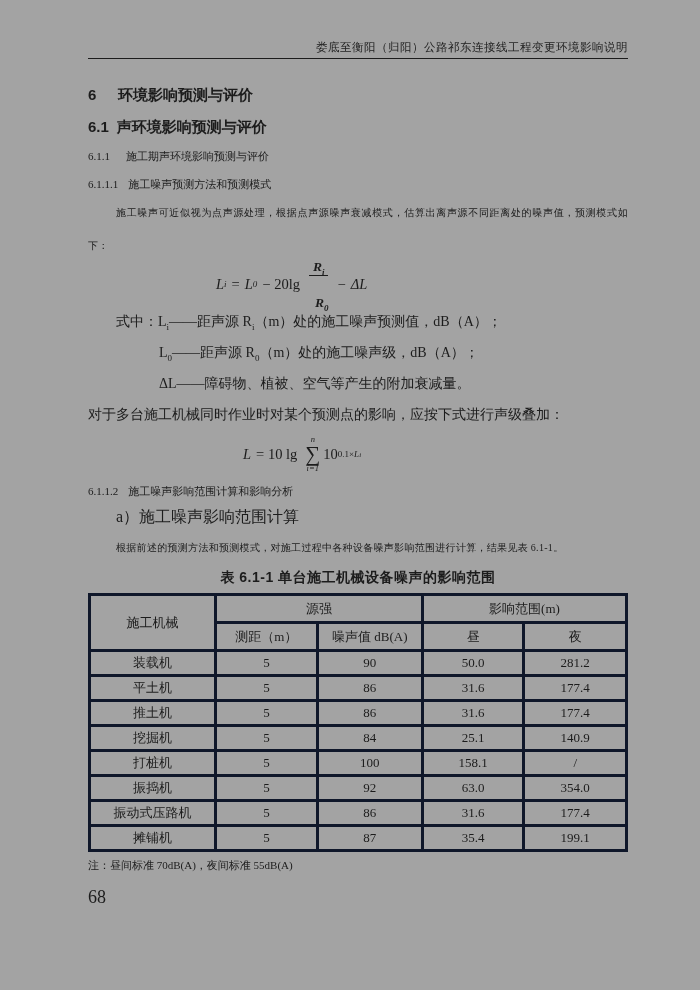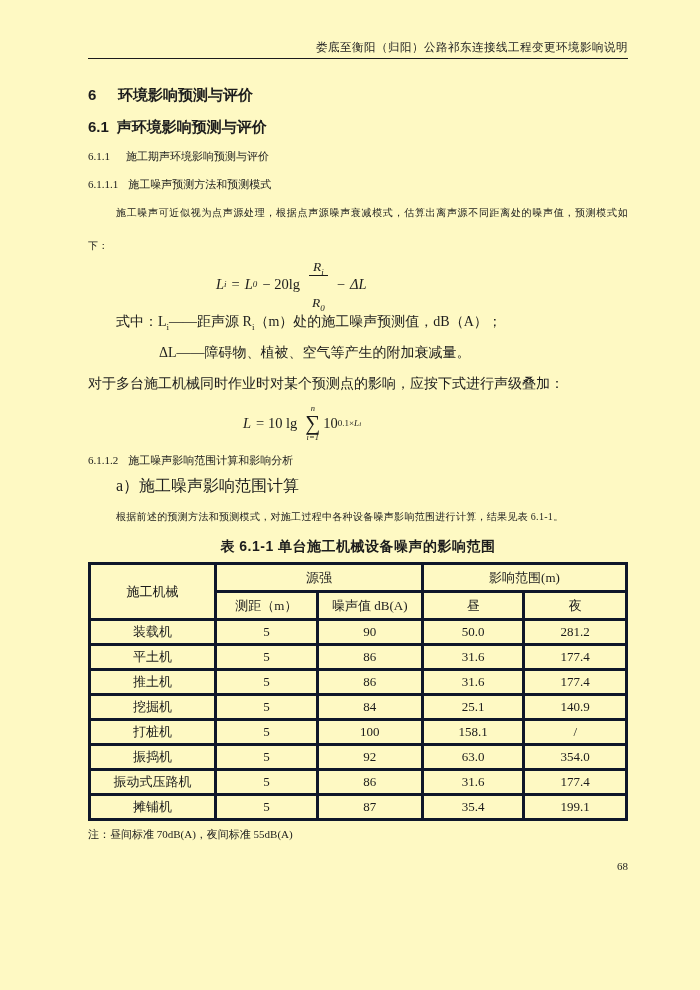--- a/index.html
+++ b/index.html
@@ -1,20 +1,20 @@
 <!DOCTYPE html>
 <html><head>
 <meta charset="utf-8">
 <style>
   html,body{margin:0;padding:0;background:#e8e8e8;}
   .page{
     position:relative;
     width:700px;height:990px;
     margin:0 auto;
-    background:#fef9c3;
+    background:#a3a3a3;
     box-sizing:border-box;
     padding:40px 72px 0 88px;
     overflow:hidden;
     font-family:"Liberation Serif","DejaVu Serif",serif;
     color:#1c1c1c;
   }
   
   .hdr-text{
     font-size:11.5px;line-height:14px;text-align:right;color:#222;
     letter-spacing:0.5px;
@@ -46,21 +46,21 @@
   
   .formula{
     font-size:14.5px;
     font-family:"Liberation Serif","DejaVu Serif",serif;
     display:flex;align-items:center;
     height:44px;
   }
   .formula .var{font-style:italic;}
   .formula sub{font-size:9px;font-style:italic;line-height:0;}
   .formula .op{margin:0 5px;white-space:pre;}
-  .frac{display:inline-block;text-align:center;vertical-align:middle;margin:8px 4px;font-size:13.5px;}
+  .frac{display:inline-block;text-align:right;vertical-align:middle;margin:8px 4px;font-size:13.5px;font-weight:bold;}
   .frac .fnum{display:block;border-bottom:1px solid #1c1c1c;padding:0 4px 1px 4px;line-height:15px;}
   .frac .fden{display:block;padding-top:19px;line-height:15px;}
   .sum{display:inline-flex;flex-direction:column;align-items:center;margin:0 3px;line-height:1;}
   .sum .stop,.sum .sbot{font-size:8.5px;font-style:italic;line-height:9px;}
   .sum .ssym{font-size:21px;line-height:20px;}
   .formula sup{font-size:9px;line-height:0;}
   .formula sup .supsub{font-size:7px;font-style:italic;}
   
   .where-line{font-size:14px;line-height:31px;margin:0;}
   .wl1{padding-left:28px;}
@@ -80,21 +80,21 @@
     border:3px solid #0f172a;text-align:center;vertical-align:middle;
     font-weight:normal;padding:0;
   }
   table.noise thead th{height:25px;}
   table.noise tbody td{height:22px;}
   col.c1{width:23.5%;} col.c2{width:18.9%;} col.c3{width:19.6%;}
   col.c4{width:18.9%;} col.c5{width:19.1%;}
   .tbl-note{font-size:11px;line-height:17px;margin-top:5px;}
   .item-b{margin-top:18px;}
   .page-num{
-    text-align:right;font-size:11px;line-height:16px;margin-top:15px;
+    text-align:left;font-size:18px;line-height:16px;margin-top:15px;
   }
 </style>
 </head>
 <body>
 
 <div class="page">
 
   <div>
     <div class="hdr-text">娄底至衡阳（归阳）公路祁东连接线工程变更环境影响说明</div>
     <div class="hdr-rule"></div>
@@ -129,20 +129,23 @@
         <span class="fnum"><span class="var">R</span><sub>i</sub></span>
         <span class="fden"><span class="var">R</span><sub>0</sub></span>
       </span>
       <span class="op">−</span>
       <span class="var">ΔL</span>
   </div>
 
   <p class="where-line wl1">
     <span>式中：L</span><sub>i</sub><span>——距声源 R</span><sub>i</sub><span>（m）处的施工噪声预测值，dB（A）；</span>
   </p>
+  <p class="where-line wl2">
+    <span>L</span><sub>0</sub><span>——距声源 R</span><sub>0</sub><span>（m）处的施工噪声级，dB（A）；</span>
+  </p>
   <p class="where-line wl2">ΔL——障碍物、植被、空气等产生的附加衰减量。</p>
 
   <p class="where-line">对于多台施工机械同时作业时对某个预测点的影响，应按下式进行声级叠加：</p>
 
   <div class="formula" style="padding-left:155px;height:48px">
     <span class="var">L</span>
       <span class="op">= 10 lg</span>
       <span class="sum">
         <span class="stop">n</span>
         <span class="ssym">∑</span>

